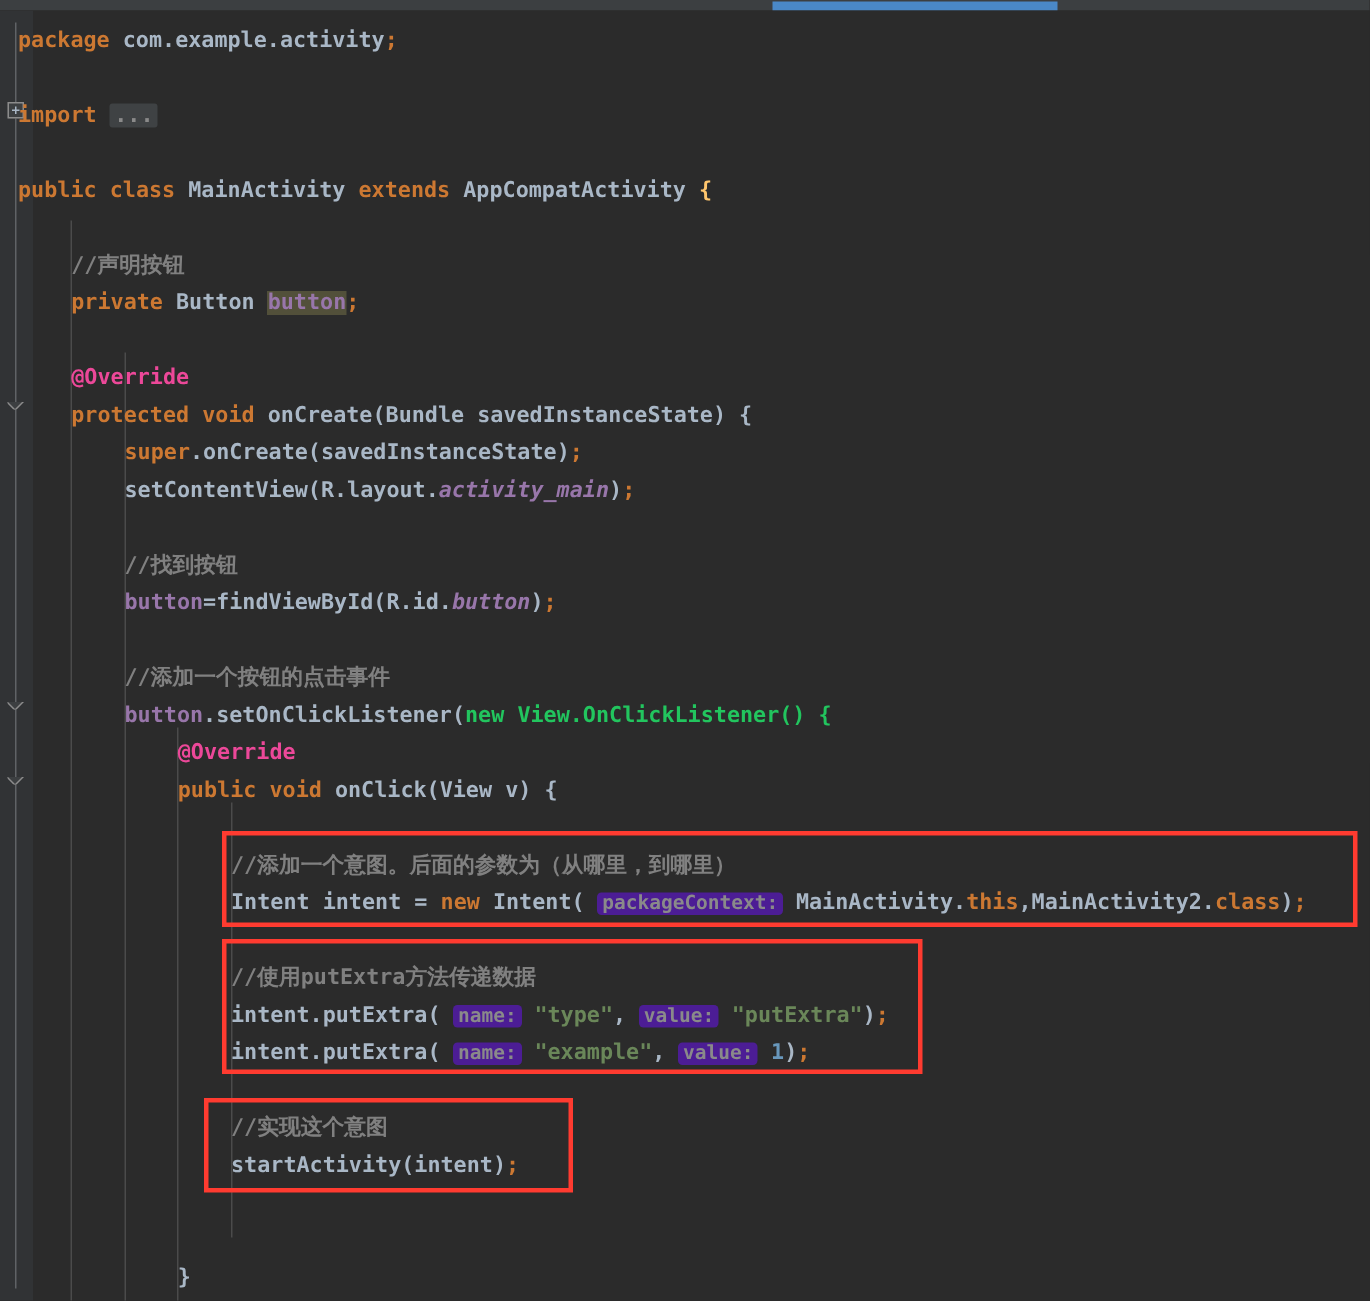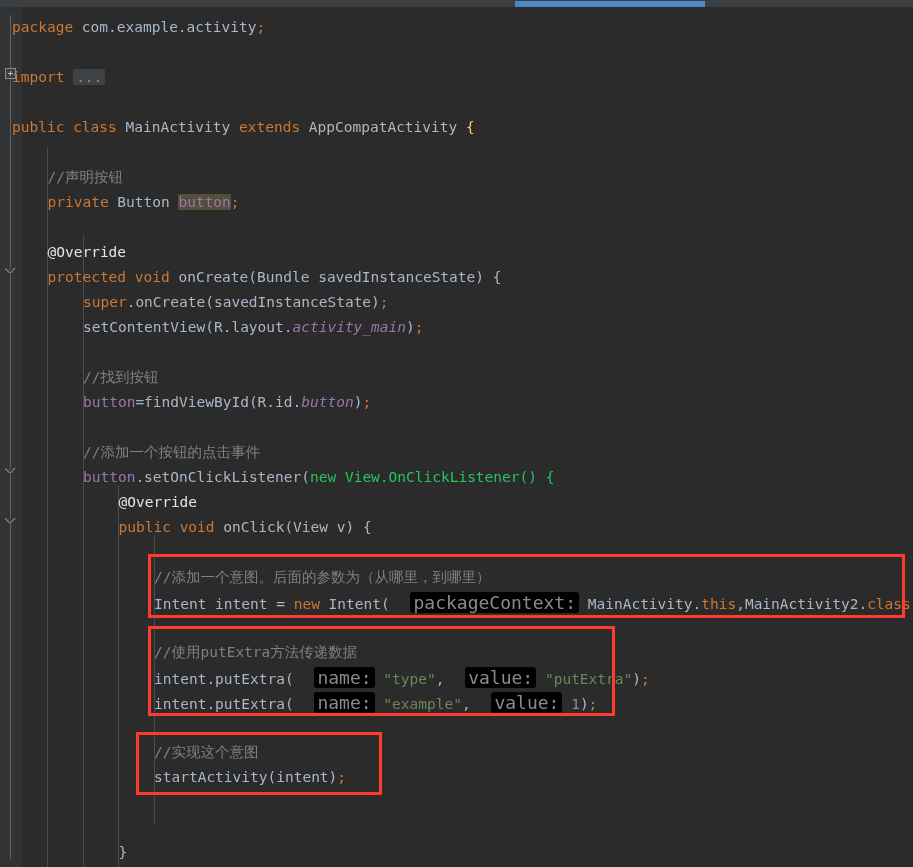--- a/index.html
+++ b/index.html
@@ -107,44 +107,44 @@
     line-height: 25px;
     letter-spacing: 0px;
     white-space: pre;
     color: #a9b7c6;
   }
   .line {
     position: absolute;
     left: 0;
     height: 25px;
     white-space: pre;
+    font-weight: bold;
   }
 
   
   .kw      { color: #cc7832; }
   .ident   { color: #a9b7c6; }
   .cmt     { color: #808080; }
   .str     { color: #6a8759; }
   .num     { color: #6897bb; }
   .field   { color: #9876aa; }
   .fieldi  { color: #9876aa; font-style: italic; }
-  .anno    { color: #e5e5e5; text-align: center; }
+  .anno    { color: #ec4899; text-align: center; }
   .dim     { color: #22c55e; }
   .semi    { color: #cc7832; }
   .brace   { color: #a9b7c6; }
   .brace-hl{ color: #ffc66d; }
 
   
   .hint {
-    background: #000000;
+    background: #4c1d95;
     color: #8a8a8a;
     border-radius: 3px;
     padding: 0 3px;
-    font-size: 18px;
-    margin-left: 12px;
+    font-size: 13px;
   }
   
   .fold-ph {
     background: #3f4244;
     color: #8a8a8a;
     border-radius: 2px;
     padding: 0 3px;
   }
   
   .use-hl {

